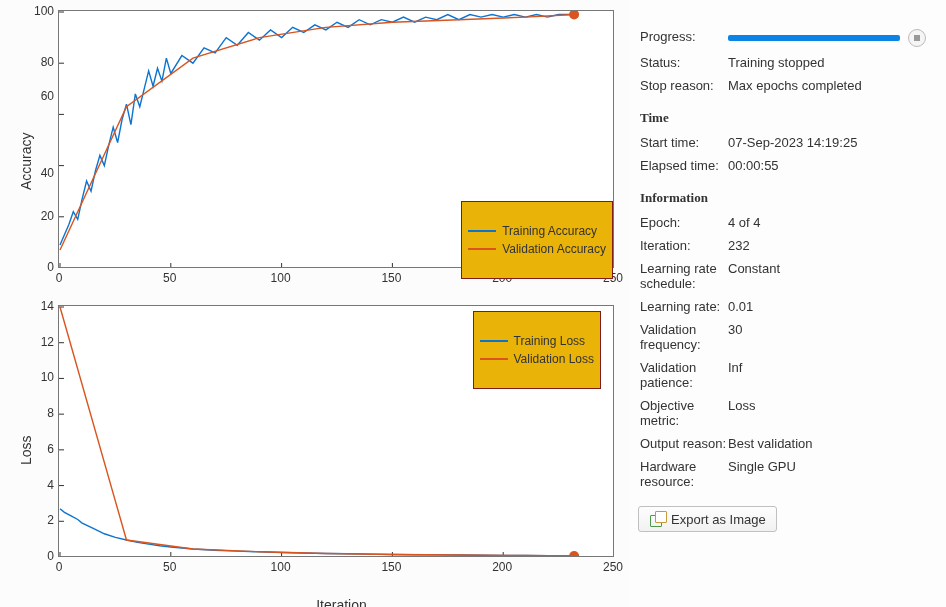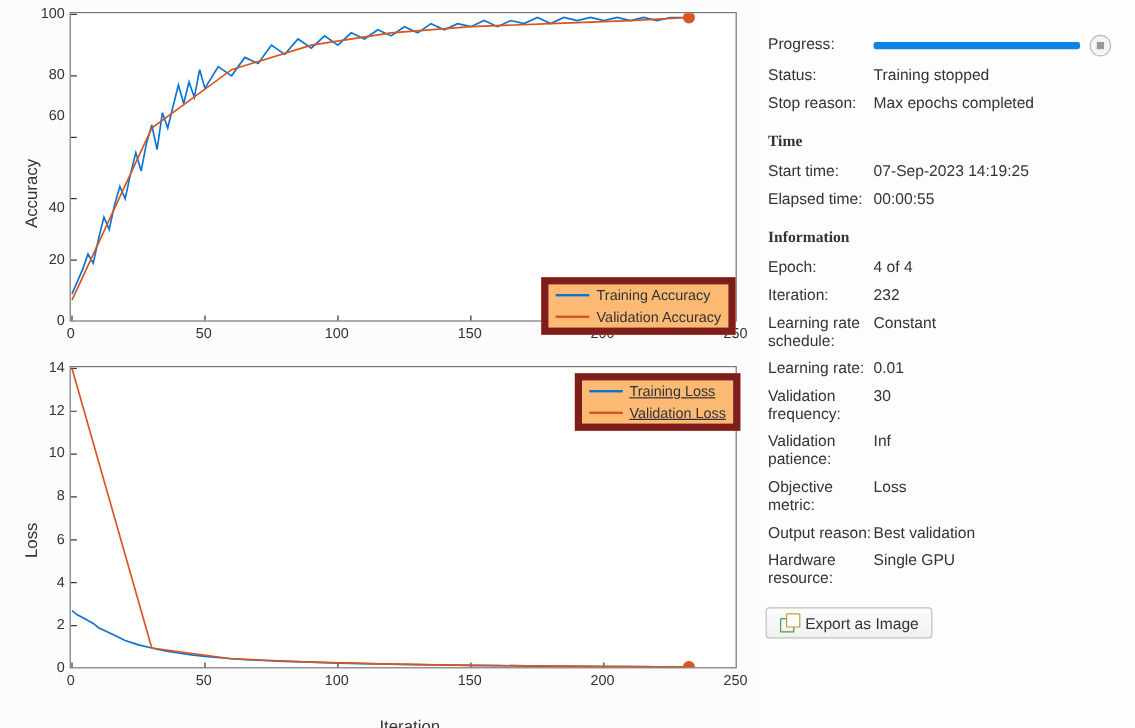--- a/index.html
+++ b/index.html
@@ -62,23 +62,23 @@
   .tick-label-x {
     position: absolute;
     top: 100%;
     transform: translateX(-50%);
     font-size: 12px;
     color: #333;
     padding-top: 3px;
   }
   .legend {
     position: absolute;
-    background: #fdba74;
-    border: 6px solid #7f1d1d;
-    padding: 0 6px;
+    background: #eab308;
+    border: 1px solid #7f1d1d;
+    padding: 20px 6px;
     font-size: 12px;
   }
   .legend-row { display: flex; align-items: center; height: 18px; }
   .legend-swatch { width: 28px; height: 2px; margin-right: 6px; }
   .info-table { width: 100%; }
   .info-table td {
     padding: 3px 0;
     vertical-align: top;
     font-size: 13px;
     color: #333;
@@ -214,21 +214,21 @@
           <span class="tick-label-y" style="top: 1px;">14</span>
         </div>
       <div id="xticks-loss" style="position: absolute; left: 0px; top: 252px; width: 556px; height: 0px;">
           <span class="tick-label-x" style="left: 1px;">0</span>
           <span class="tick-label-x" style="left: 111.8px;">50</span>
           <span class="tick-label-x" style="left: 222.6px;">100</span>
           <span class="tick-label-x" style="left: 333.4px;">150</span>
           <span class="tick-label-x" style="left: 444.2px;">200</span>
           <span class="tick-label-x" style="left: 555px;">250</span>
         </div>
-      <div class="legend" style="right:8px; top:6px;text-decoration:underline;">
+      <div class="legend" style="right:24px; top:6px;">
         <div class="legend-row">
             <span class="legend-swatch" style="background:#0b74d1"></span>
             <span>Training Loss</span>
           </div>
         <div class="legend-row">
             <span class="legend-swatch" style="background:#d9541e"></span>
             <span>Validation Loss</span>
           </div>
       </div>
     </div>

